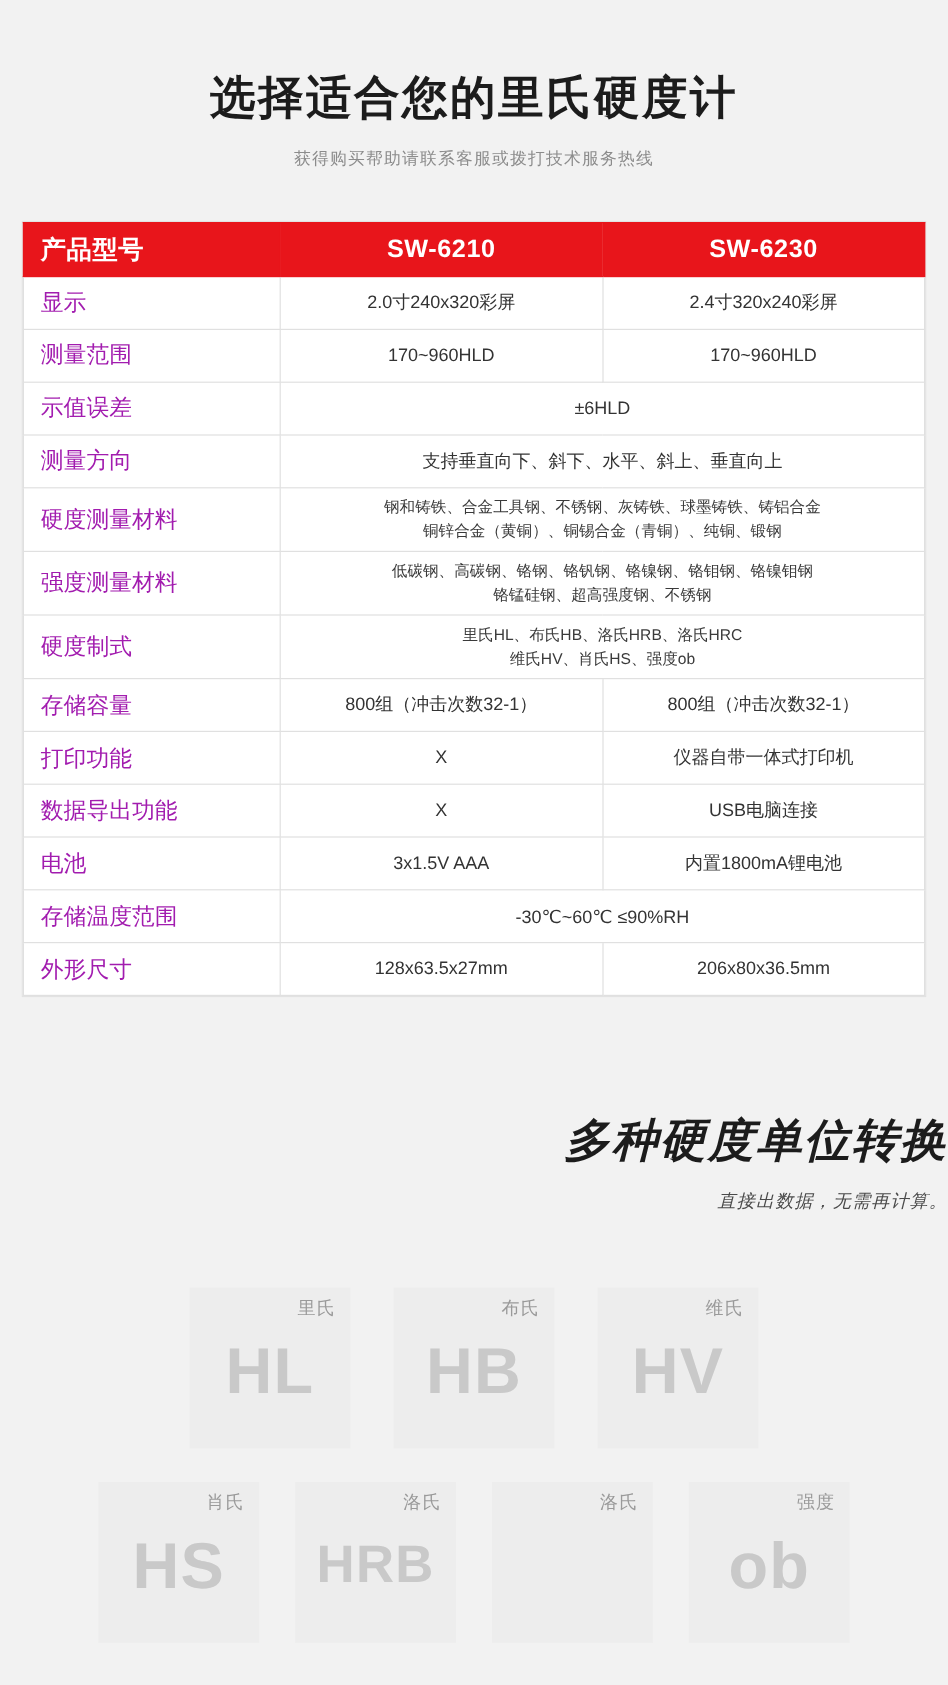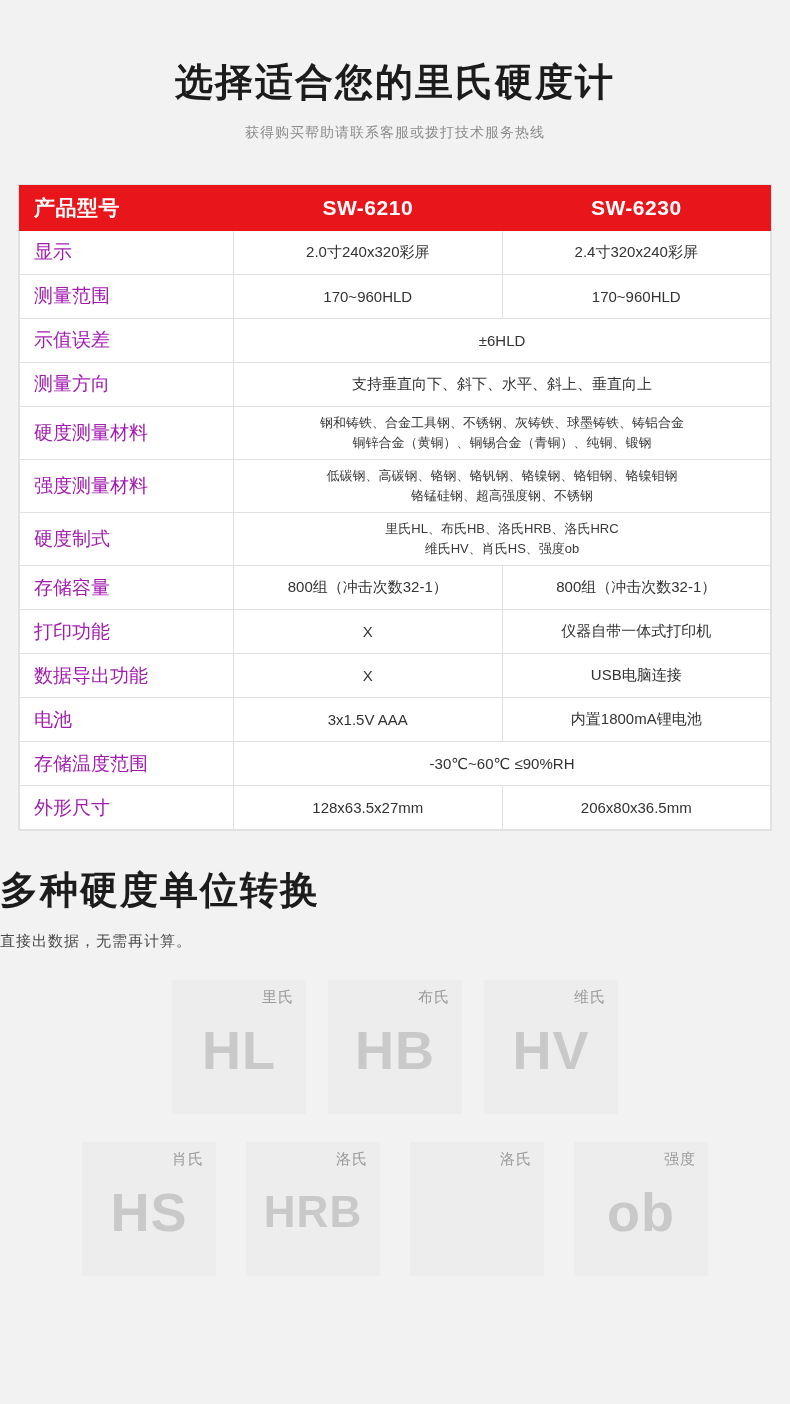--- a/index.html
+++ b/index.html
@@ -87,42 +87,43 @@
     font-size: 13px;
     line-height: 1.55;
     padding-top: 6px;
     padding-bottom: 6px;
     color: #3a3a3a;
   }
   table.spec tbody tr.tall { height: 46px; }
 
   
   .section2 {
-    text-align: left;
-    padding-top: 34px;
+    text-align: right;
+    padding-top: 94px;
+    font-style: italic;
   }
   .section2-title {
     font-size: 38px;
     font-weight: bold;
     letter-spacing: 2px;
     color: #1c1c1c;
   }
   .section2-sub {
     margin-top: 16px;
     font-size: 15px;
     color: #4a4a4a;
     letter-spacing: 1px;
   }
 
   
   .cards-row {
     display: flex;
     justify-content: center;
-    gap: 22px;
-    margin-top: 29px;
+    gap: 36px;
+    margin-top: 62px;
   }
   .cards-row.row2 {
     margin-top: 28px;
     gap: 30px;
   }
   .unit-card {
     width: 134px;
     height: 134px;
     background: #ededed;
     position: relative;

